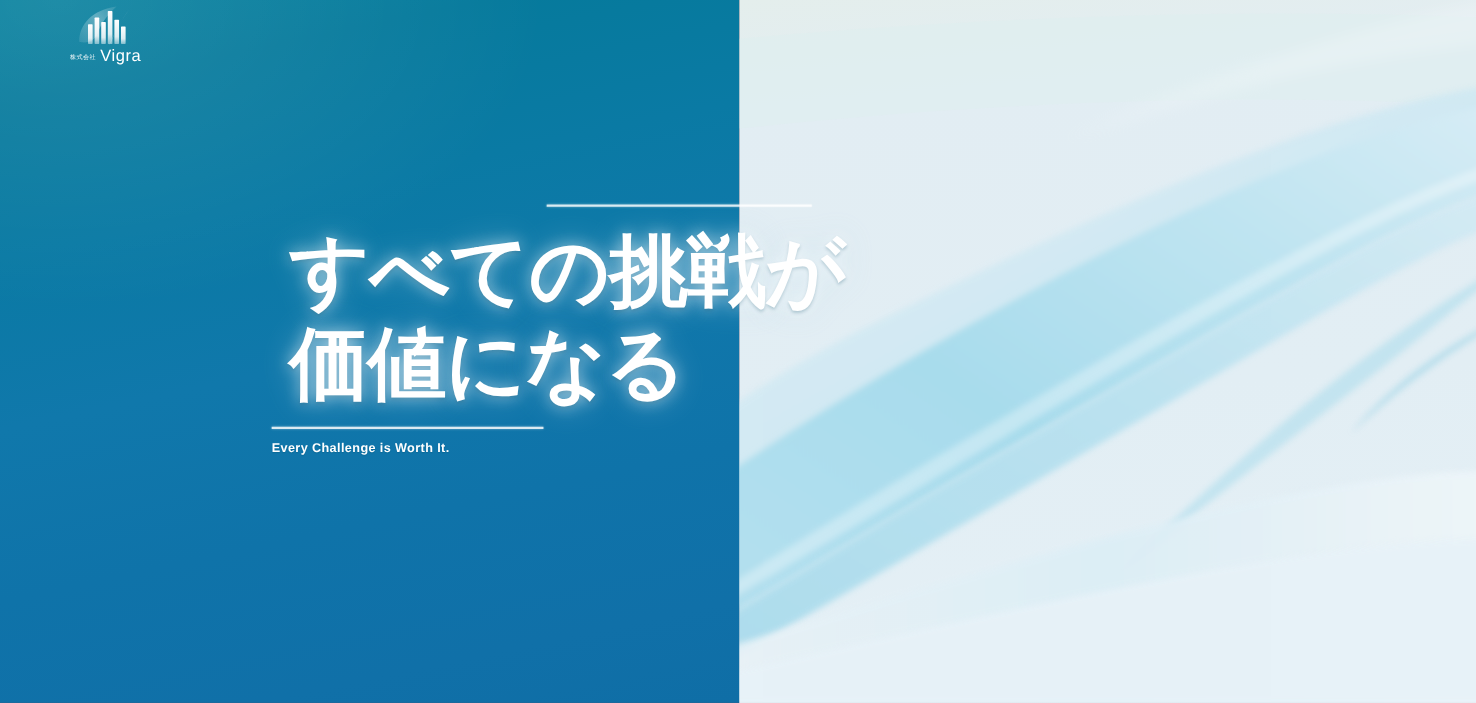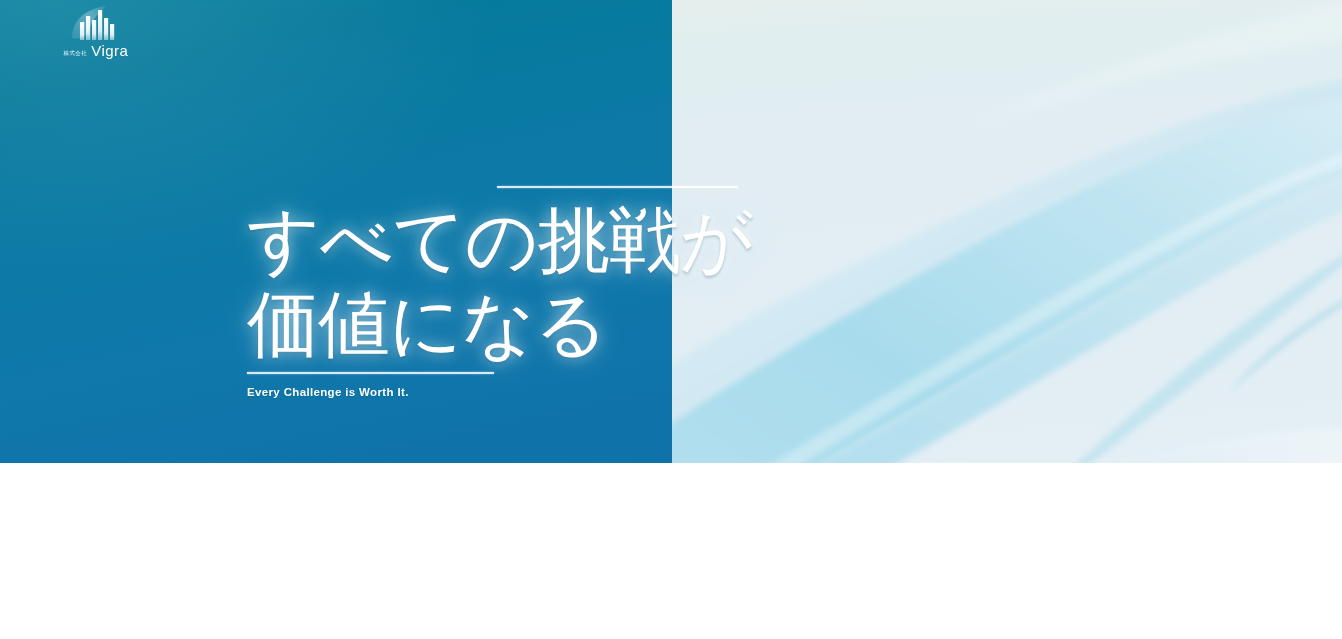--- a/index.html
+++ b/index.html
@@ -1,21 +1,21 @@
 <!DOCTYPE html>
 <html><head>
 <meta charset="utf-8">
 <style>
   html,body{margin:0;padding:0;background:#ffffff;}
   body{
     width:1342px;height:639px;overflow:hidden;
     font-family:"Liberation Sans","DejaVu Sans",sans-serif;
   }
   .slide{
-    position:relative;width:1342px;height:463px;overflow:hidden;
+    position:relative;width:1342px;height:639px;overflow:hidden;
     background:#7f1d1d;
   }
 
   
   .right-panel{
     position:absolute;top:0;left:672px;width:670px;height:639px;
     background:linear-gradient(175deg,#e4eeec 0%,#e2edf3 14%,#e2eef4 55%,#e5f0f6 100%);
     overflow:hidden;
   }
   .right-panel .waves{position:absolute;top:0;left:-10px;width:690px;height:639px;}
@@ -67,30 +67,30 @@
   .rule{
     height:2px;background:rgba(255,255,255,.85);
     box-shadow:0 0 2px rgba(255,255,255,.5);
   }
   .rule-top{width:241px;margin-left:250px;margin-bottom:10px;}
   .rule-bottom{width:247px;margin-left:0;margin-top:6px;}
 
   .hero-title{
     color:#ffffff;
     font-family:"DejaVu Sans","Liberation Sans",sans-serif;
-    font-weight:400;
+    font-weight:700;
     font-size:72px;
     line-height:84px;
     letter-spacing:-1px;
     white-space:pre-line;
     text-shadow:
        0 0 14px rgba(255,255,255,.55),
        0 0 30px rgba(190,225,240,.45),
        0 2px 3px rgba(3,70,96,.30);
-    margin:0;
+    margin:16px;
   }
   .hero-subtitle{
     margin-top:12px;
     color:#ffffff;
     font-size:11.5px;
     font-weight:700;
     letter-spacing:.35px;
     font-family:"Liberation Sans",sans-serif;
     text-shadow:0 1px 1px rgba(3,70,96,.25);
   }

